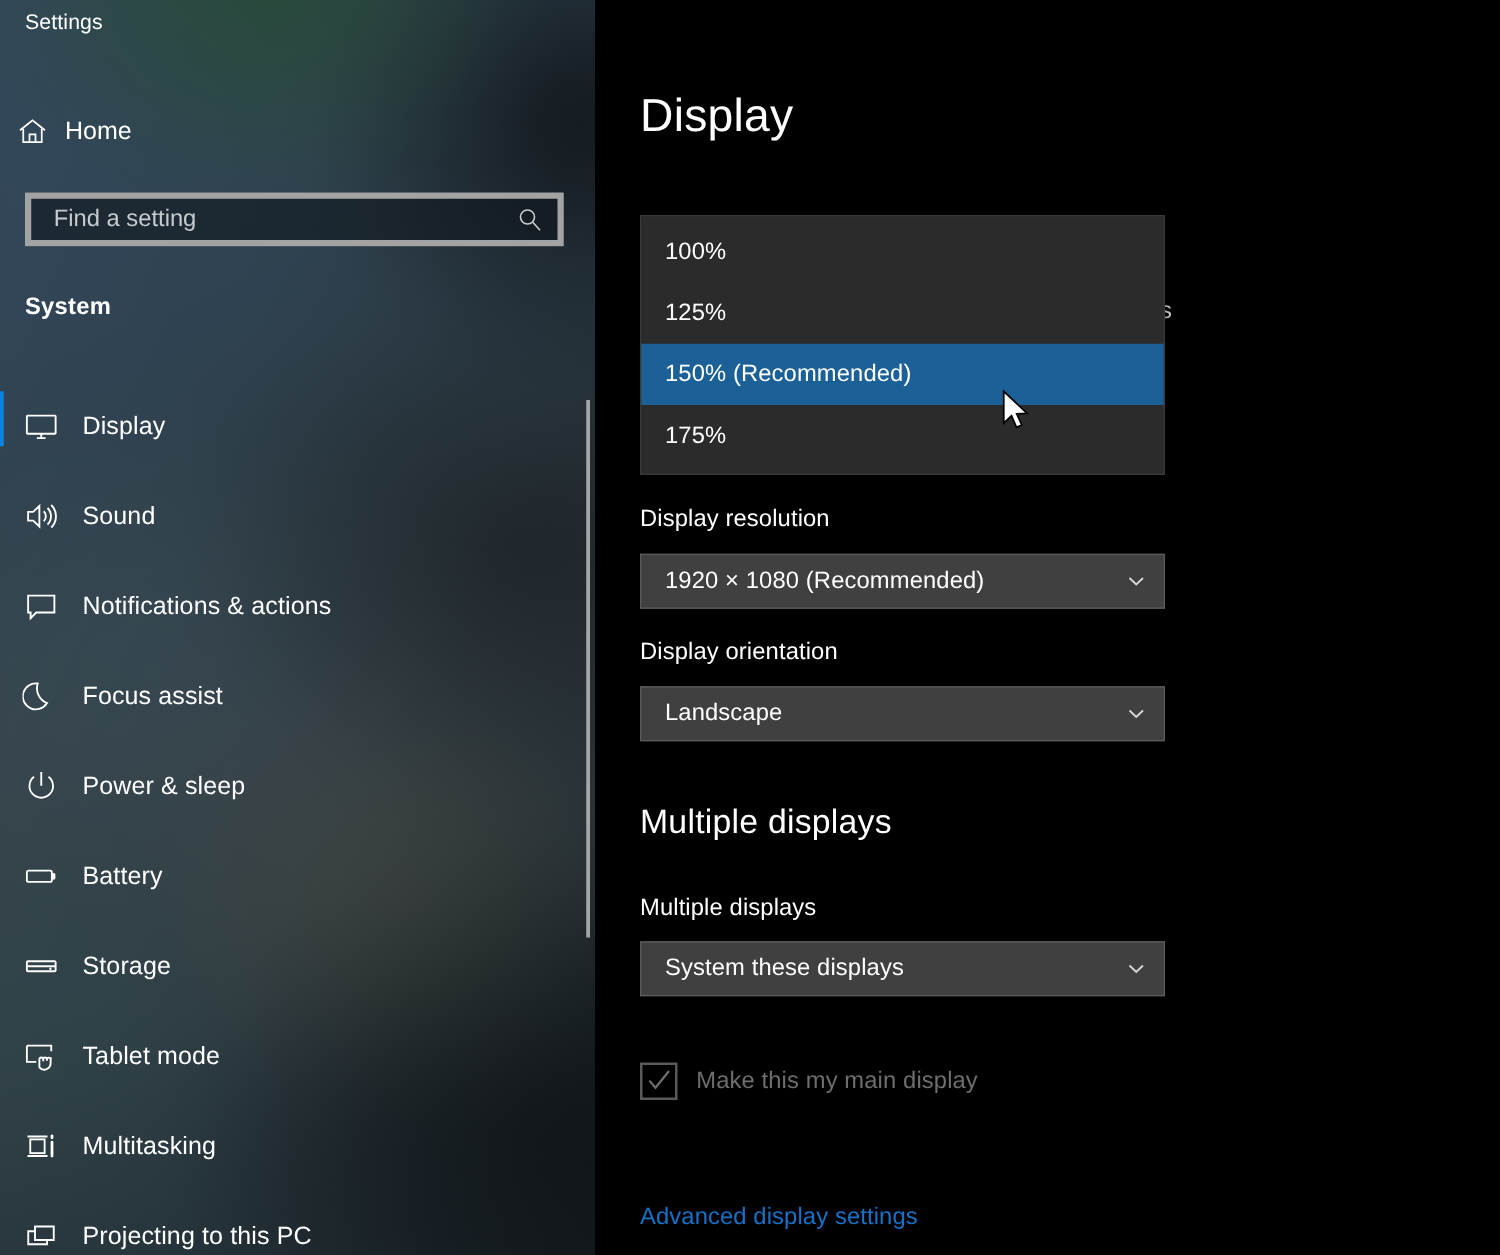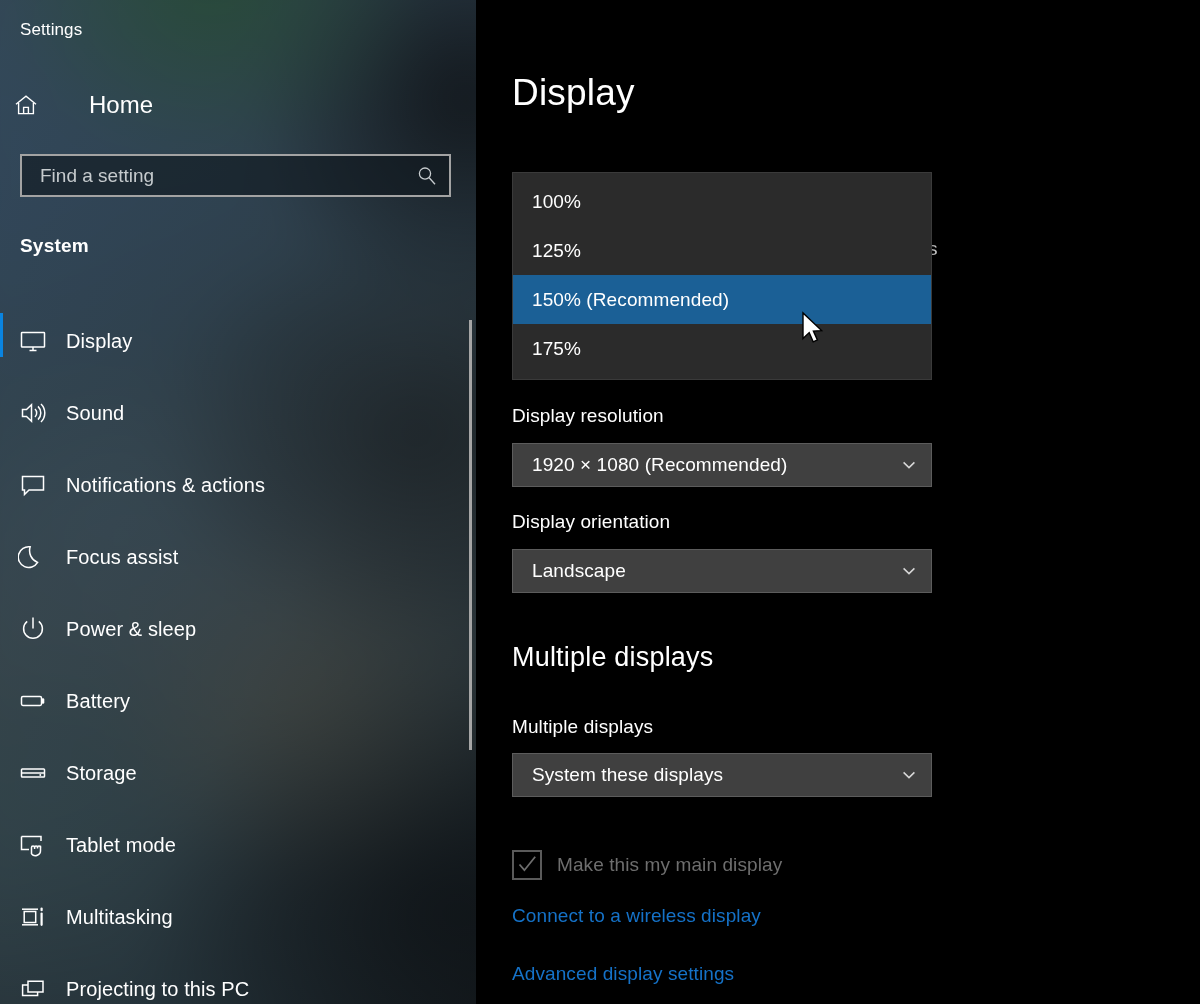--- a/index.html
+++ b/index.html
@@ -56,47 +56,47 @@
   .sb-content {
     position: relative;
     z-index: 2;
     width: 476px;
     height: 1004px;
   }
 
   #settings-title {
     position: absolute;
     left: 20px;
-    top: 20px;
+    top: 8px;
     font-size: 17px;
     color: #ffffff;
     letter-spacing: 0.1px;
   }
 
   #home-row {
     position: absolute;
     left: 0;
     top: 84px;
     width: 456px;
     height: 42px;
     display: flex;
     align-items: center;
     cursor: default;
   }
   #home-row .ico { width: 52px; display: flex; justify-content: center; align-items: center; }
-  #home-row .lbl { font-size: 24px; color: #fff; margin-left: 37px; }
+  #home-row .lbl { font-size: 20px; color: #fff; }
 
   #search-box {
     position: absolute;
     left: 20px;
     top: 154px;
     width: 431px;
     height: 43px;
     box-sizing: border-box;
-    border: 2px solid #a3a3a3;
+    border: 5px solid #a3a3a3;
     background: rgba(16,24,30,0.62);
     display: flex;
     align-items: center;
     justify-content: flex-end;
   }
   #search-input {
     flex: 1;
     border: none;
     outline: none;
     background: transparent;
@@ -506,21 +506,20 @@
 
     <div id="main-display-check">
       <span class="box">
         <svg width="22" height="22" viewBox="0 0 22 22" fill="none" stroke="#6e6e6e" stroke-width="1.8">
           <path d="M3.5 10.5 L8.4 16.2 L19.2 2.8"></path>
         </svg>
       </span>
       <span class="lbl">Make this my main display</span>
     </div>
 
-    <a class="link" style="top:905px">Connect to a wireless display</a>
     <a class="link" style="top:963px">Advanced display settings</a>
 
   </div>
 
   <div id="cursor">
     <svg width="26" height="38" viewBox="0 0 26 38">
       <path d="M3 2 L3 27.5 L9.2 21.6 L13.2 30.8 L17.4 29 L13.4 20.1 L21.6 19.6 Z" fill="#ffffff" stroke="#000000" stroke-width="1.4" stroke-linejoin="miter"></path>
     </svg>
   </div>
 

